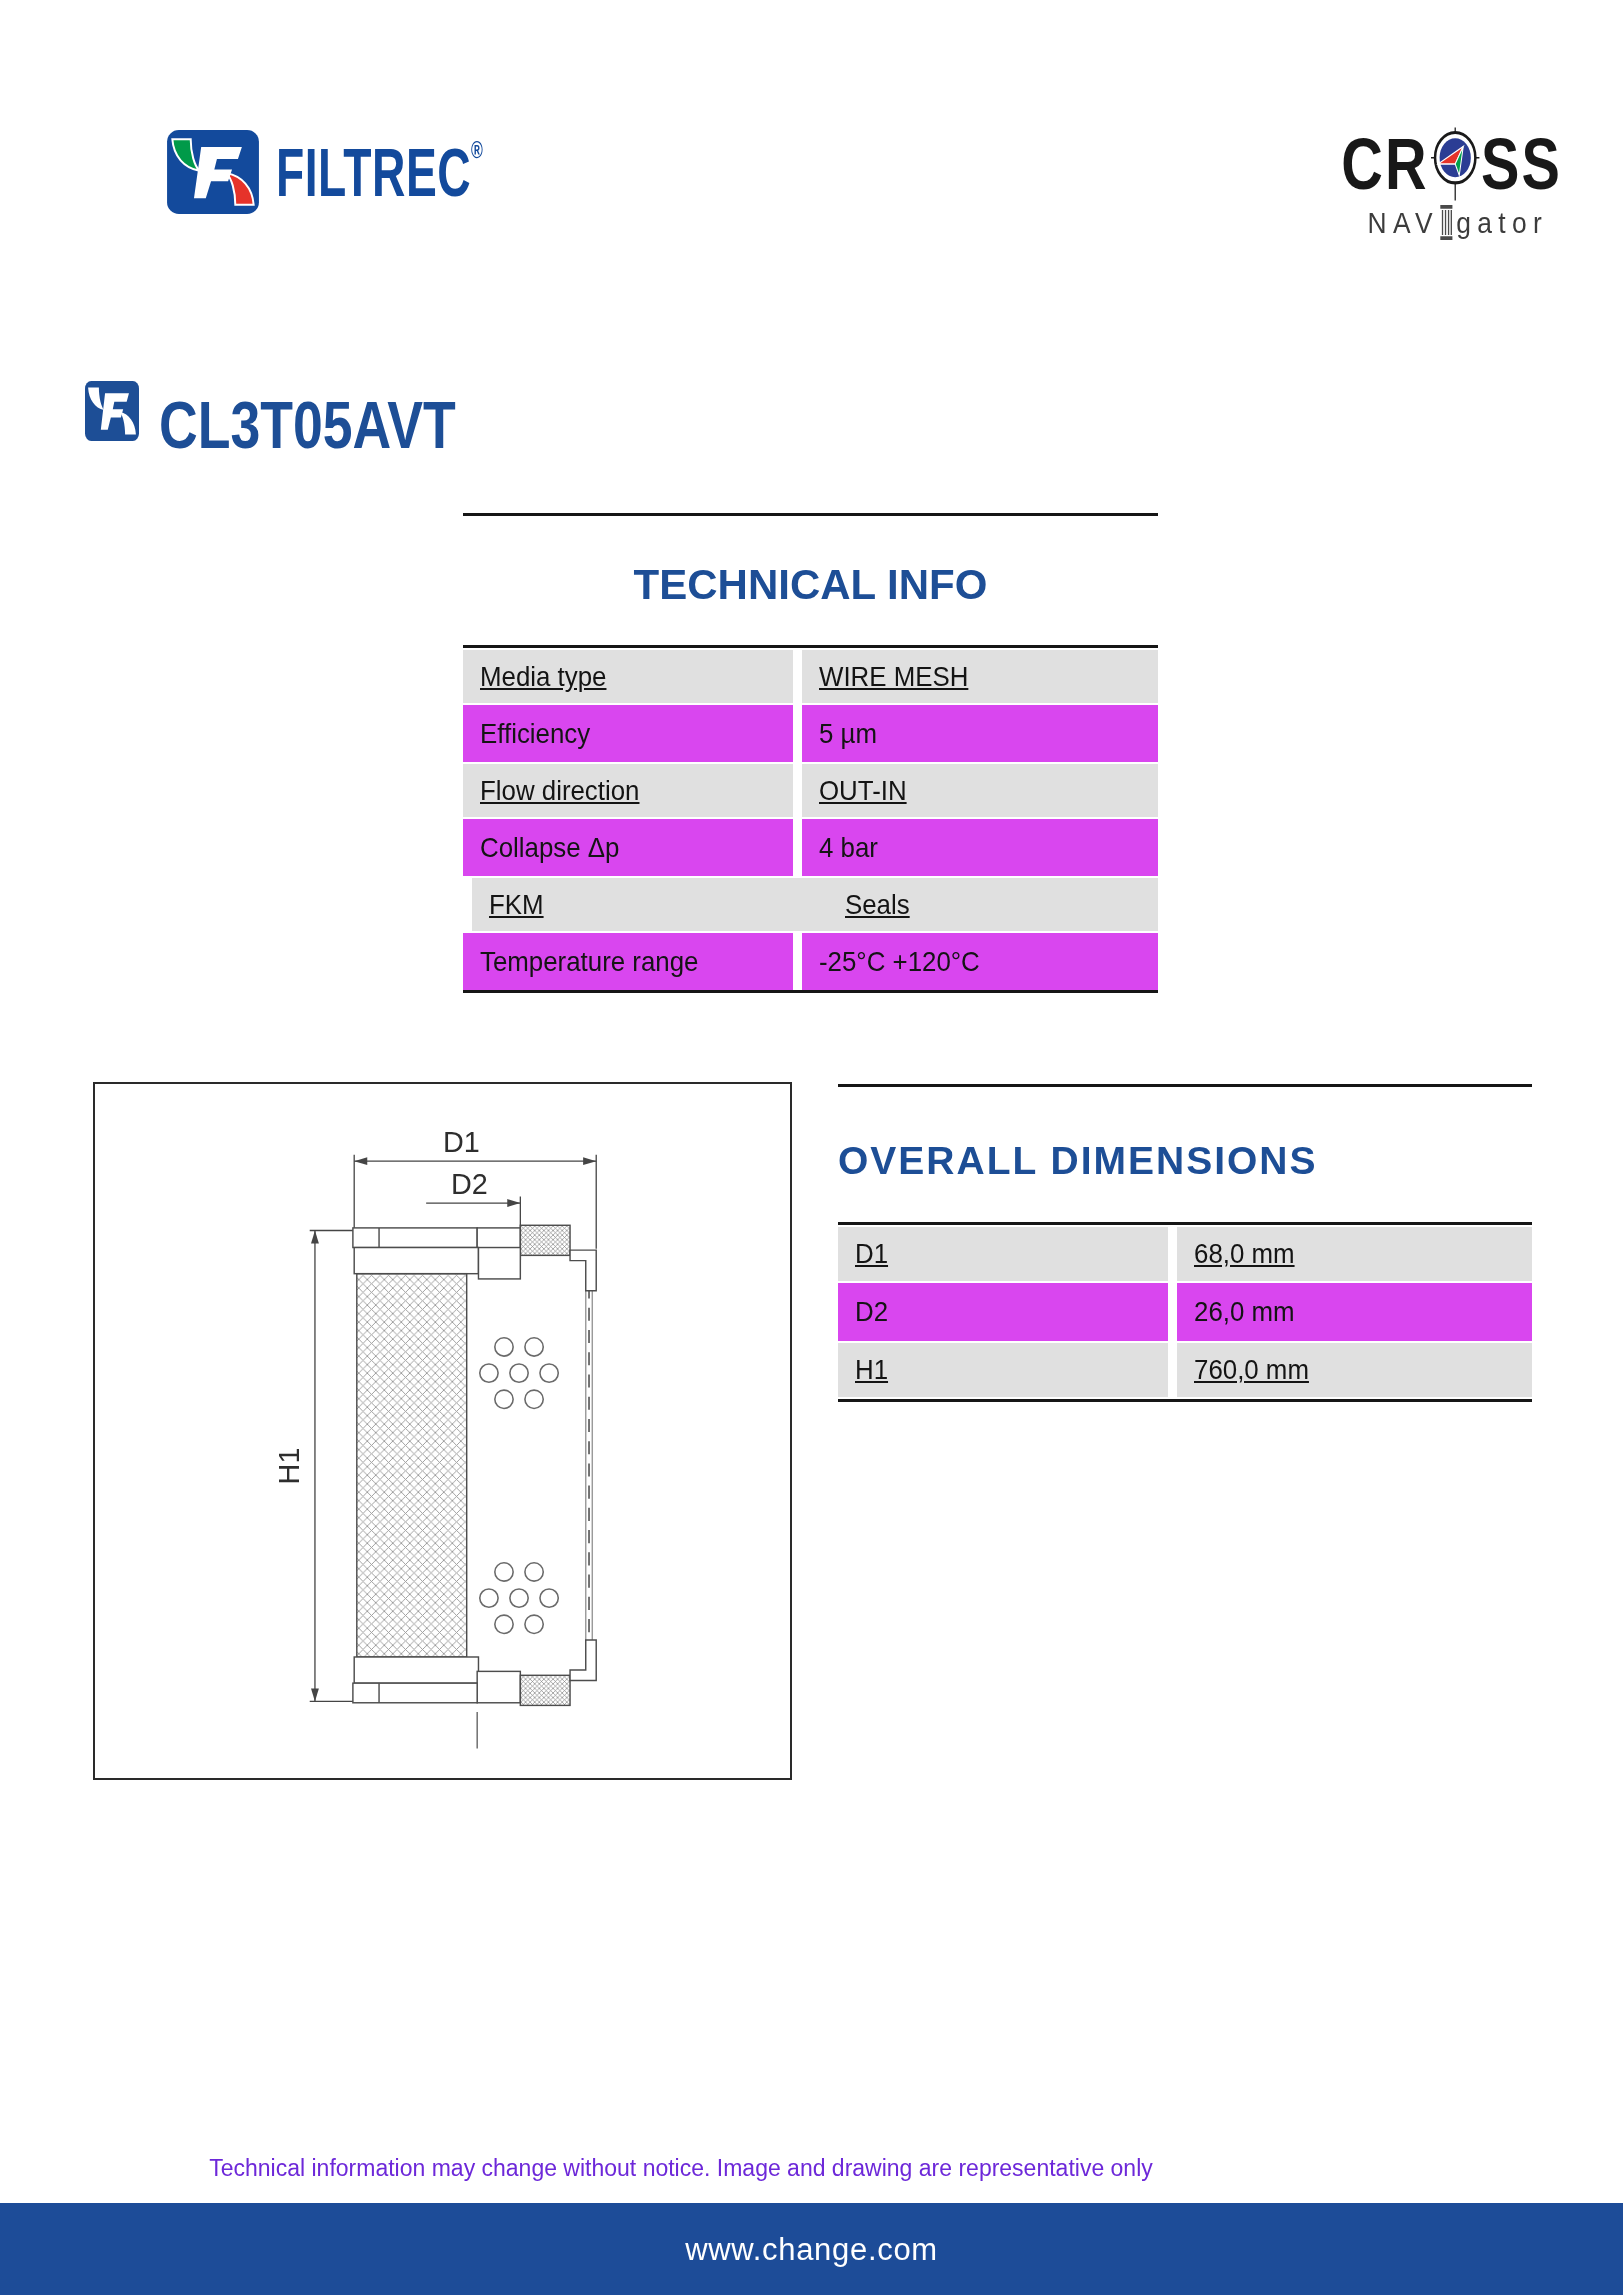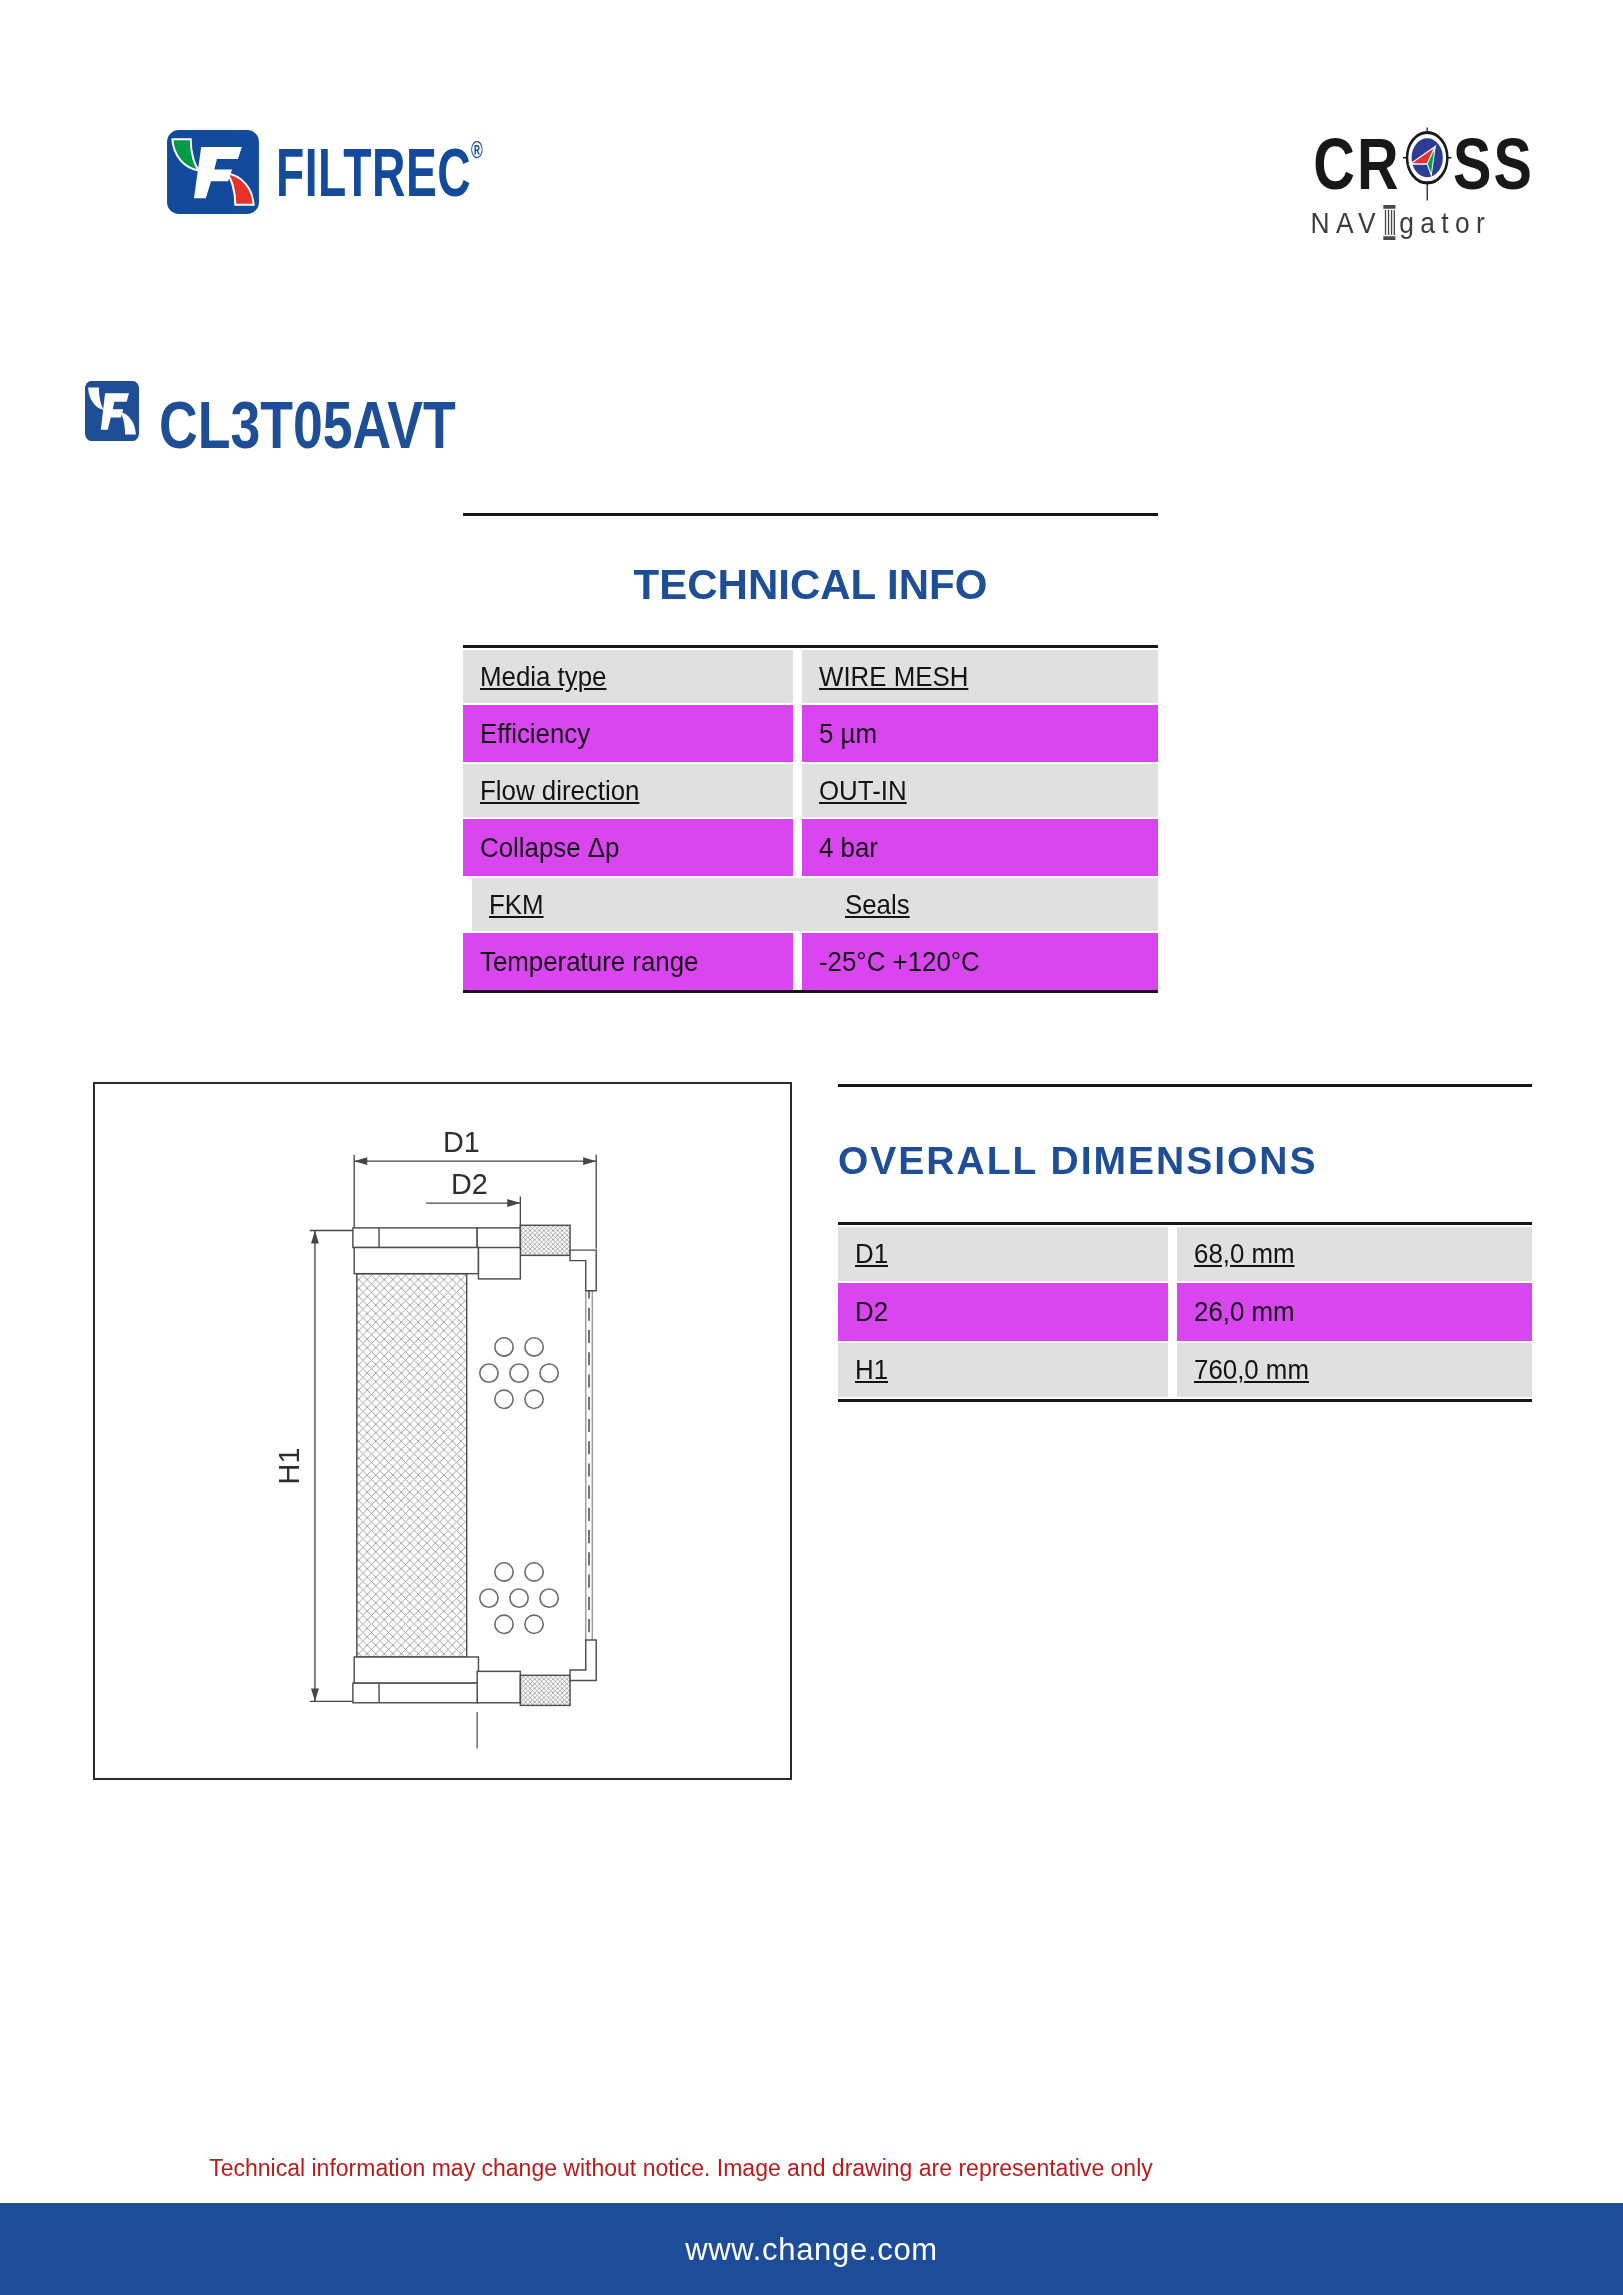--- a/index.html
+++ b/index.html
@@ -16,21 +16,21 @@
   
   .filtrec-logo { left:124px; top:130px; display:flex; align-items:center;padding-left:43px; }
   .filtrec-wordmark {
     display:inline-block; margin-left:17px;
     font-size:68px; font-weight:700; letter-spacing:0.7px;
     color:#134a9c; white-space:nowrap;
     transform:scaleX(0.68); transform-origin:left center;
   }
   .reg-mark { font-size:23.6px; font-weight:700; vertical-align:38px; letter-spacing:0; }
 
-  .cross-logo { left:1258px; top:123px; width:262px; text-align:center;text-decoration:underline; }
+  .cross-logo { left:1286px; top:123px; width:262px; text-align:right;text-decoration:underline; }
   .cross-row1 {
     display:inline-flex; align-items:center; white-space:nowrap;
     transform:scaleX(0.80); transform-origin:right center;
   }
   .cross-txt { font-size:72px; font-weight:700; color:#181818; letter-spacing:2.6px; }
   .compass { width:63px; height:76px; margin:0 1.3px; overflow:visible; }
   .cross-row2 {
     display:inline-flex; align-items:center; white-space:nowrap; margin-top:0px;
     transform:scaleX(0.88); transform-origin:right center;
   }
@@ -64,21 +64,21 @@
   .trow .cell-value { flex:1; margin-left:8.5px; }
   .trow.gray .cell { background:#e0e0e0; border-top:2.6px solid #fff; border-bottom:2.6px solid #fff;text-decoration:underline; }
   .cell-text { display:inline-block; transform:scaleX(0.94); transform-origin:left center; white-space:nowrap; }
 
   
   .drawing-box { left:93px; top:1082px; width:699px; height:698px; border:2px solid #2a2a2a; background:#fff; }
   .drawing-box svg { width:100%; height:100%; display:block; }
 
   
   .disclaimer { left:0; top:2155px; width:1362px; text-align:center;
-    font-size:23px; color:#b91c1c; }
+    font-size:23px; color:#6d28d9; }
   .footer-bar { left:0; top:2203px; width:1623px; height:93px; background:#1d4c98;
     display:flex; align-items:center; justify-content:center; }
   .footer-url { font-size:31px; color:#ffffff; letter-spacing:0.7px; }
 </style>
 </head>
 <body>
 
 <div class="abs filtrec-logo">
   <svg class="filtrec-mark" width="92" height="84" viewBox="0 0 140 128">
     <rect x="0" y="0" width="140" height="128" rx="18" fill="#134a9c"></rect>

